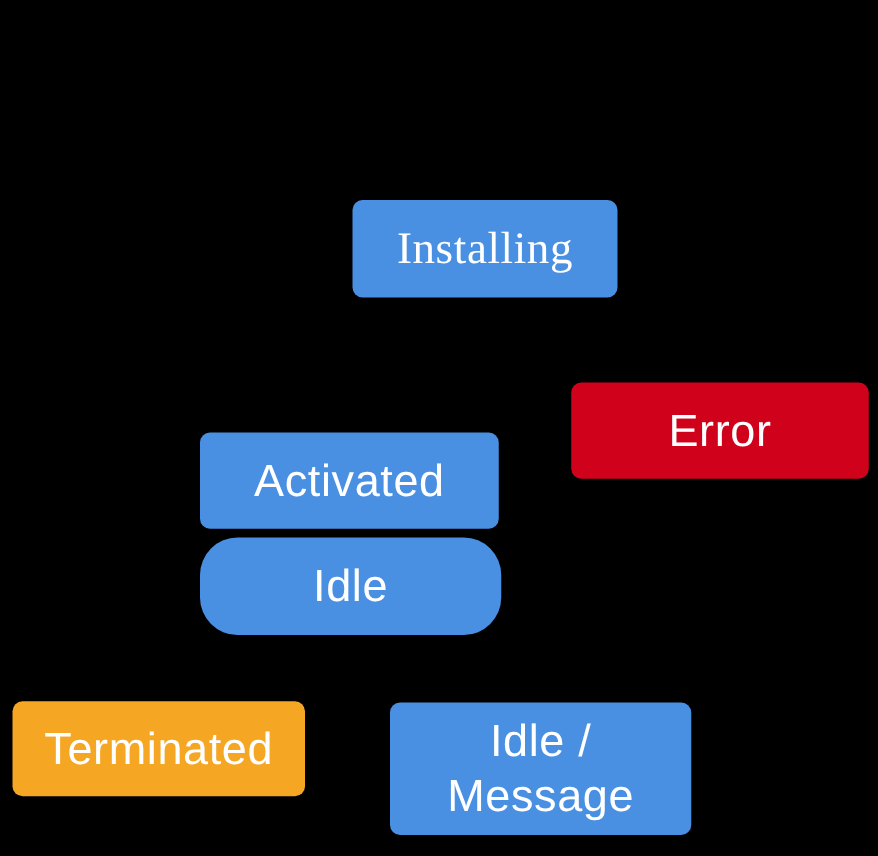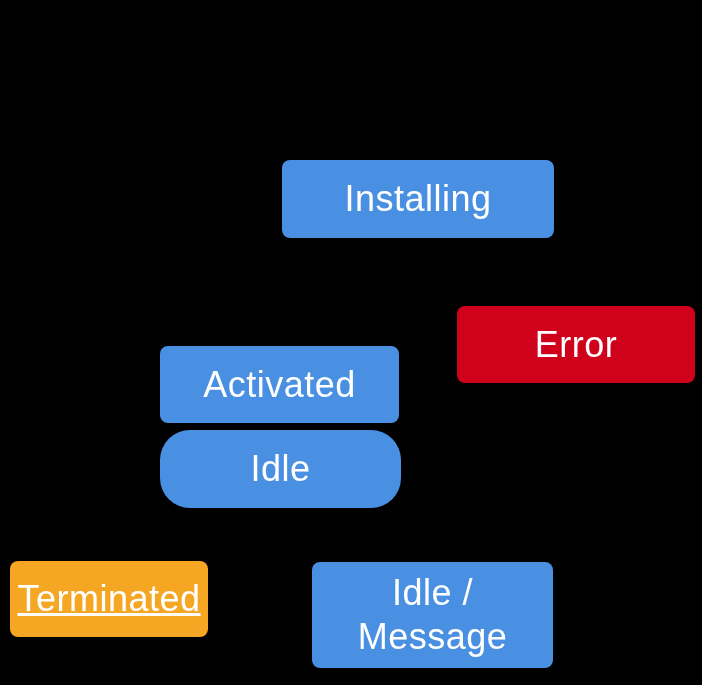--- a/index.html
+++ b/index.html
@@ -25,25 +25,25 @@
     border-radius: 8px;
     font-family: "Liberation Sans", sans-serif;
     font-weight: 300;
     font-size: 36px;
     line-height: 1.22;
     color: #ffffff;
     padding: 0 10px;
     box-sizing: border-box;
     letter-spacing: 0.5px;
   }
-  .n-installing  { left: 282px; top: 160px; width: 272px; height: 78px; }
+  .n-installing  { left: 282px; top: 160px; width: 212px; height: 78px; font-family: Liberation Serif, serif; }
   .n-activated   { left: 160px; top: 306px; width: 239px; height: 77px; margin-top: 40px; }
   .n-error       { left: 457px; top: 306px; width: 238px; height: 77px; }
   .n-idle        { left: 160px; top: 430px; width: 241px; height: 78px; border-radius: 30px; }
-  .n-terminated  { left: 10px;  top: 561px; width: 198px; height: 76px; text-decoration: underline; }
+  .n-terminated  { left: 10px;  top: 561px; width: 234px; height: 76px; }
   .n-fetch       { left: 312px; top: 562px; width: 241px; height: 106px; }
 </style>
 </head>
 <body>
 
 <div class="canvas" style="background-color: rgb(0, 0, 0);">
 
   <div class="node n-installing" style="background-color: rgb(74, 144, 226); color: rgb(255, 255, 255);">Installing</div>
 
   <div class="node n-activated" style="background-color: rgb(74, 144, 226); color: rgb(255, 255, 255);">Activated</div>

